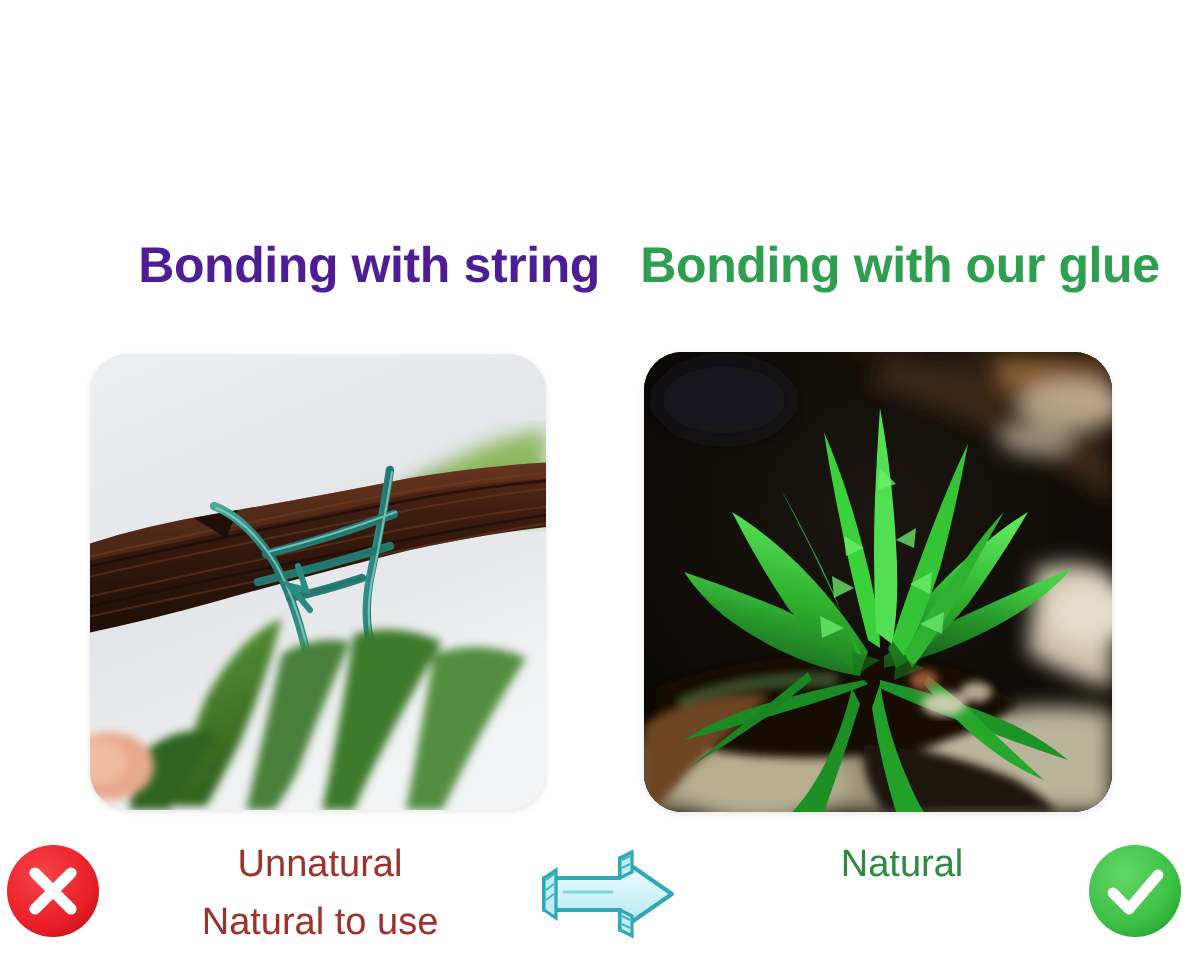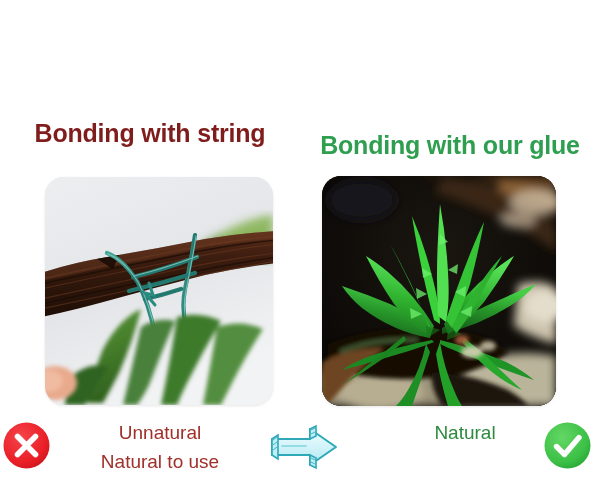--- a/index.html
+++ b/index.html
@@ -31,22 +31,22 @@
   }
   .heading {
     flex: 1 1 50%;
     text-align: center;
     font-size: 25px;
     font-weight: bold;
     letter-spacing: -0.2px;
     line-height: 42px;
     white-space: nowrap;
   }
-  .heading-left  { color: #7f1d1d; }
-  .heading-right { color: #2e9e4f; margin-top: 12px; }
+  .heading-left  { color: #4c1d95; text-align: right; }
+  .heading-right { color: #2e9e4f; }
 
   
   .photo-card {
     position: absolute;
     border-radius: 19px;
     overflow: hidden;
   }
   .photo-card-left {
     left: 45px;
     top: 177px;
@@ -84,21 +84,21 @@
 
   .verdict-text {
     position: absolute;
     top: 10px;
     width: 230px;
     text-align: center;
     font-size: 19px;
     line-height: 29px;
   }
   .verdict-left  { left: 45px; color: #a0302a; }
-  .verdict-right { left: 350px; color: #2d8a3e; }
+  .verdict-right { left: 336px; color: #2d8a3e; }
   .verdict-text .vline { display: block; white-space: nowrap; }
 
   .arrow-icon {
     position: absolute;
     left: 268px;
     top: 424px;
     width: 72px;
     height: 46px;
   }
 </style>

